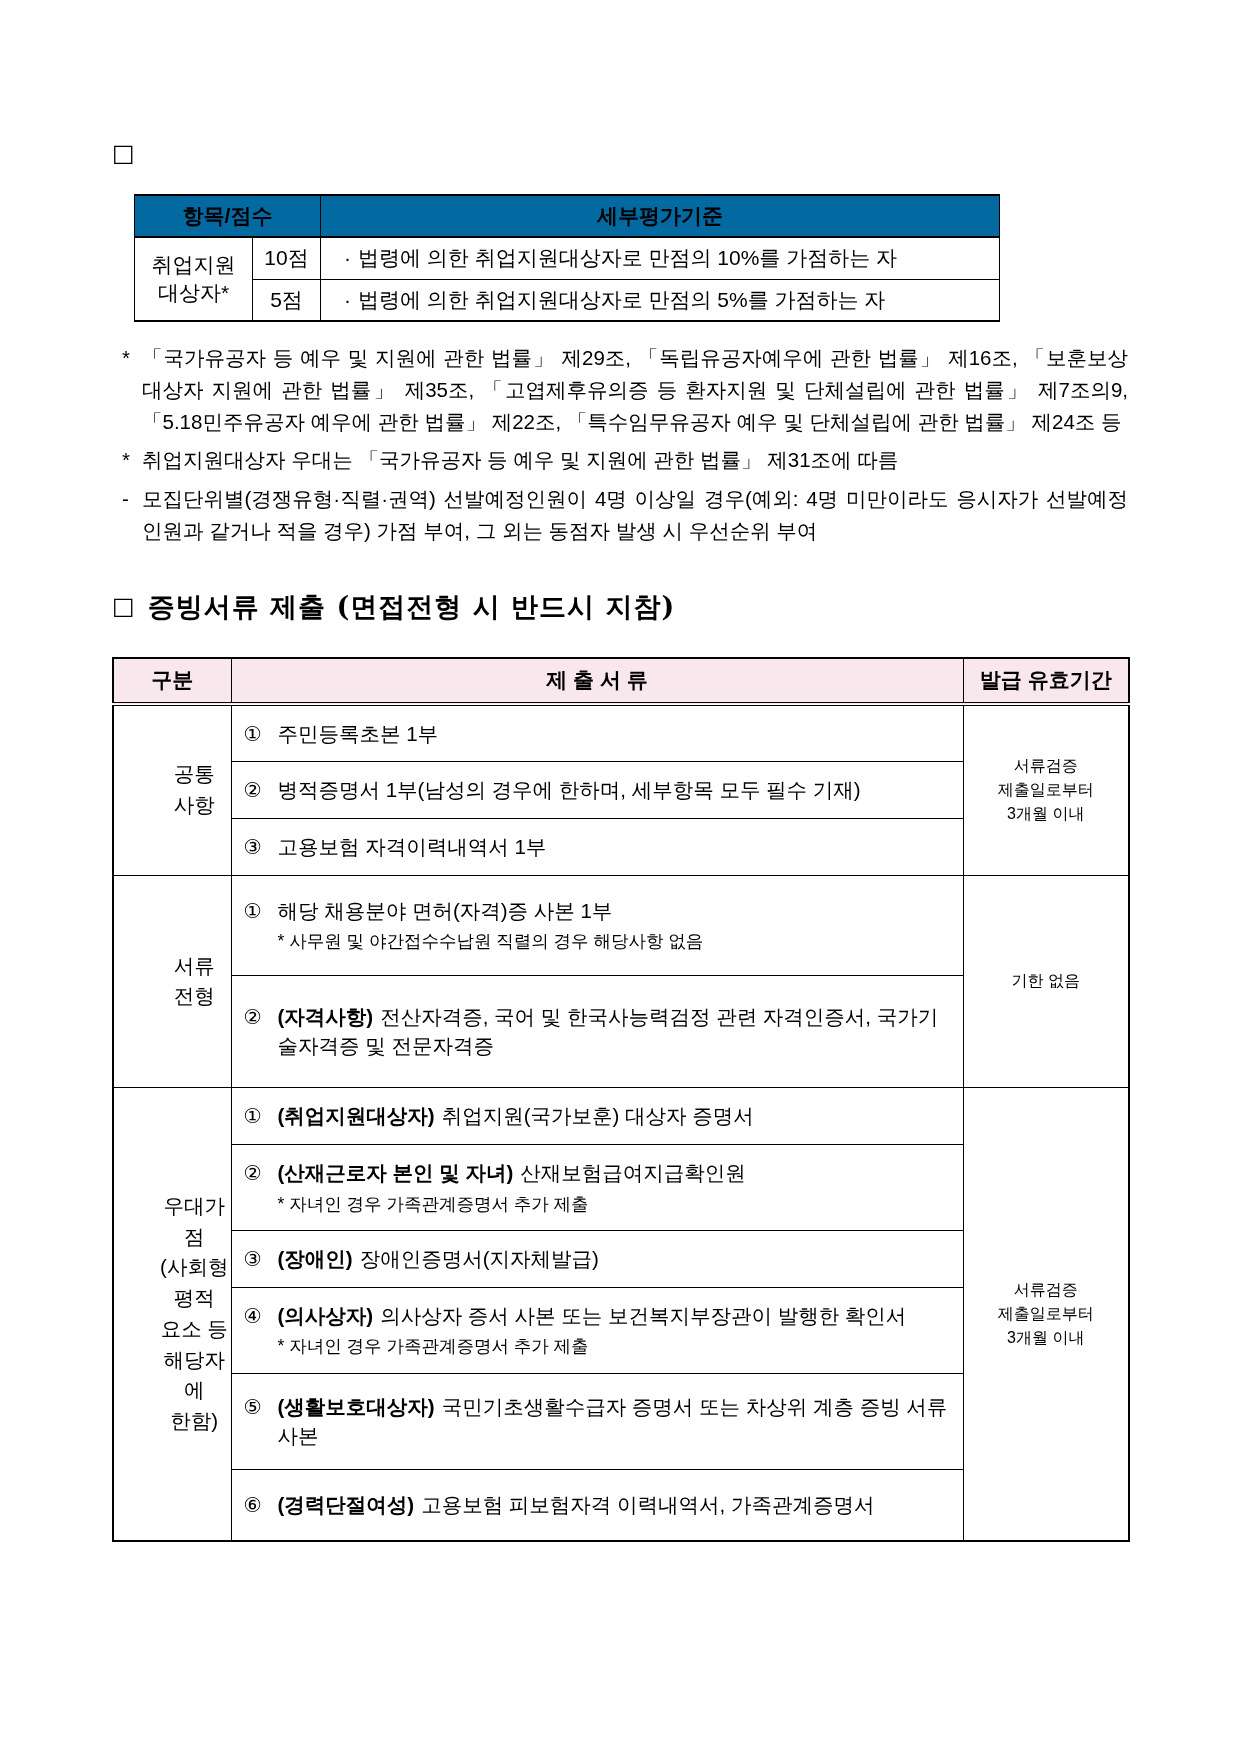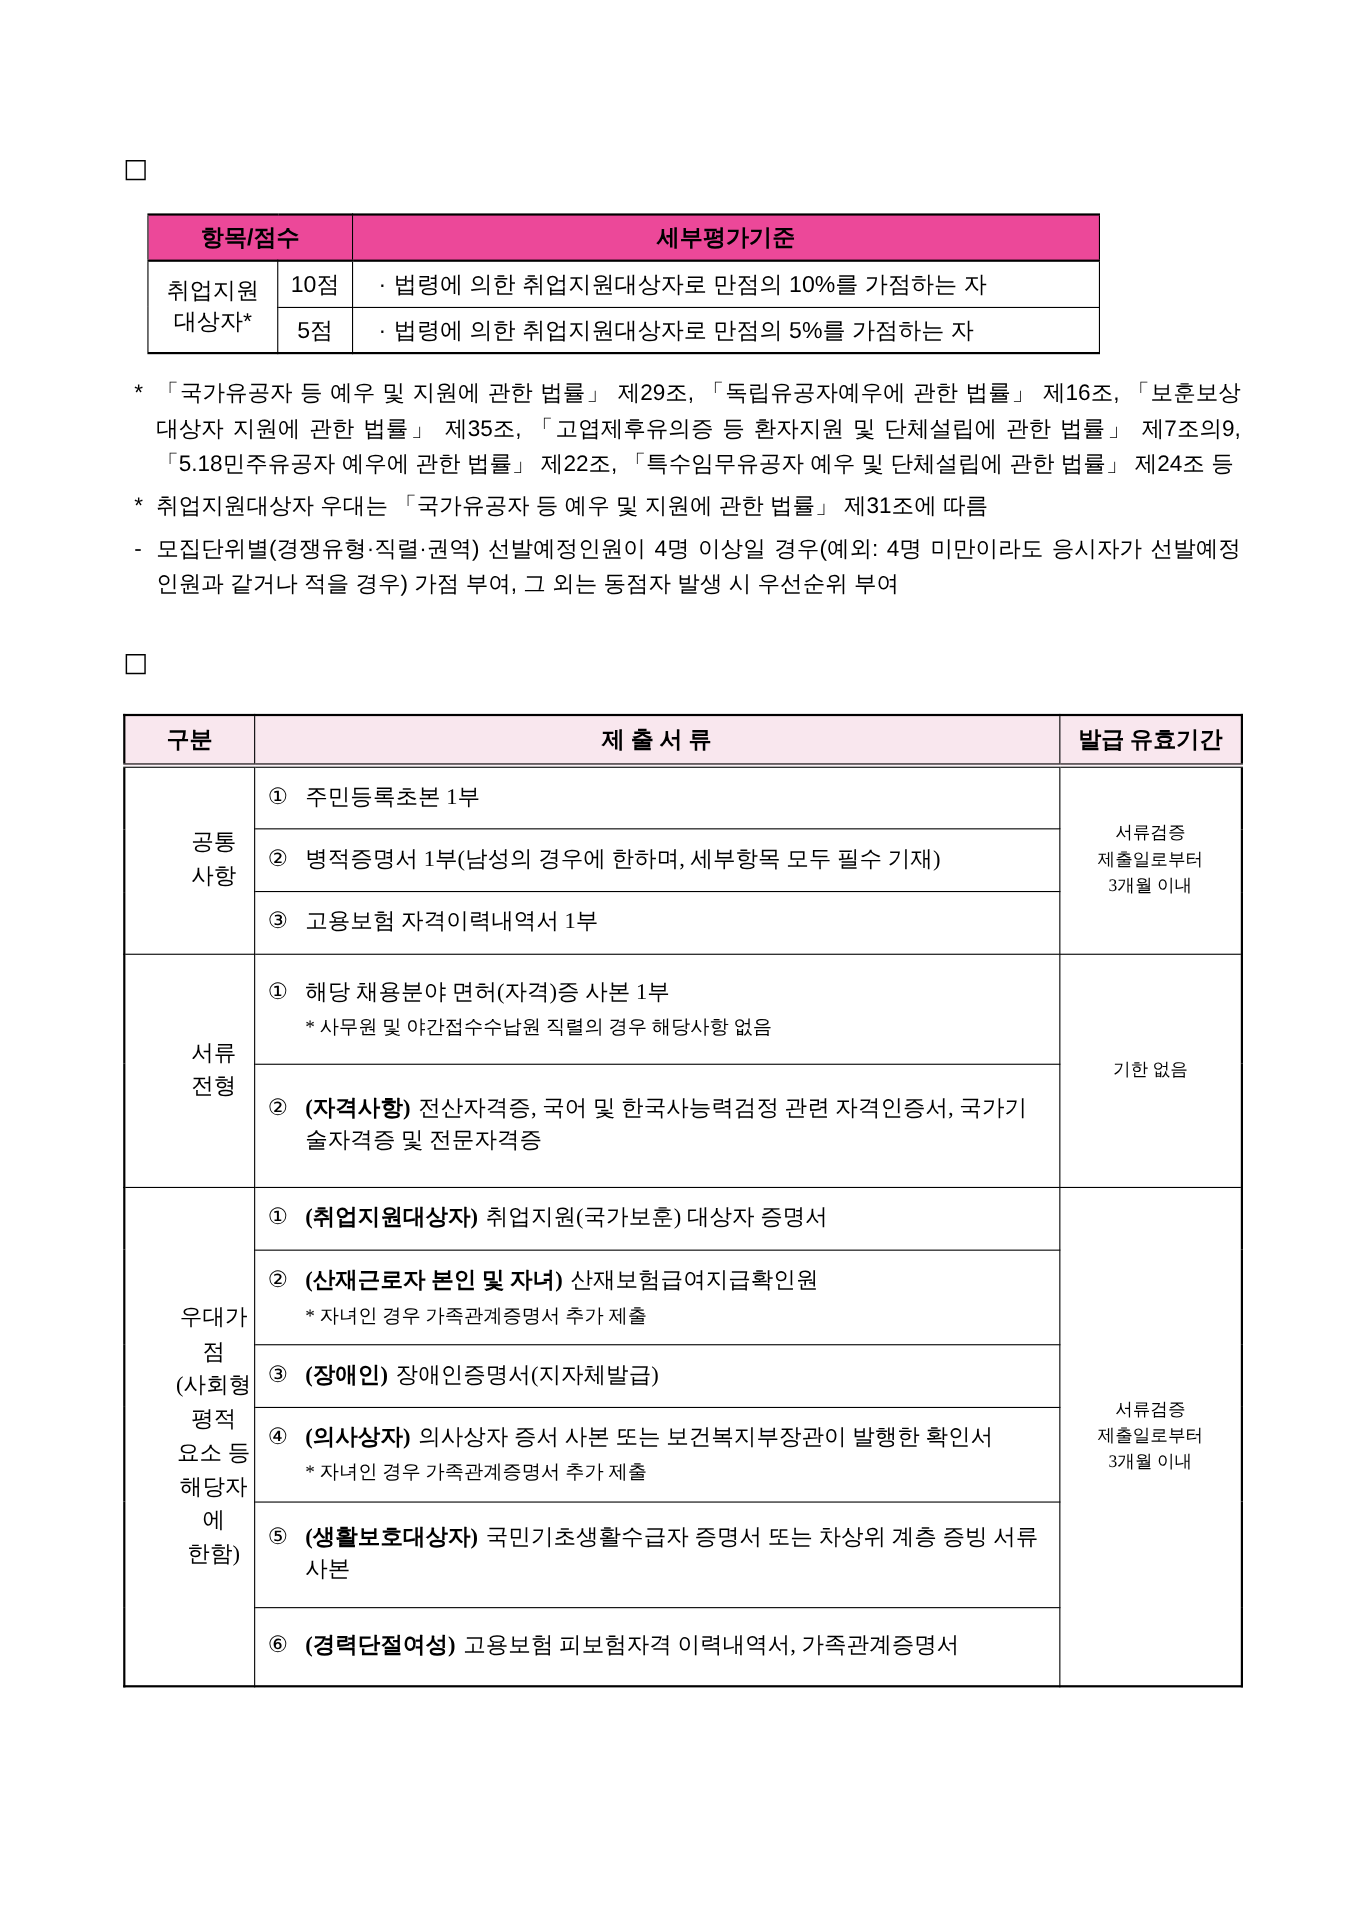--- a/index.html
+++ b/index.html
@@ -12,21 +12,21 @@
   .sec-title { font-family: "DejaVu Serif", "Liberation Serif", serif; font-weight: 600;
                font-size: 27px; letter-spacing: 1px; display: flex; align-items: center; gap: 12px; }
   .sec-title .box-marker { font-size: 24px; font-weight: 400; position: relative; top: -1px; }
 
   
   table { border-collapse: collapse; table-layout: fixed; }
   th, td { border: 1px solid #000; }
 
   
   .t1 { width: 866px; margin: 26px 0 0 22px; border-top: 2.5px solid #000; border-bottom: 2.5px solid #000; }
-  .t1 th { background: #ec4899; font-size: 21px; font-weight: 700; height: 42px;
+  .t1 th { background: #0369a1; font-size: 21px; font-weight: 700; height: 42px;
            text-align: center; border-bottom: 2px solid #000; }
   .t1 td { font-size: 21px; height: 42px; }
   .t1 .item-cell { text-align: center; white-space: pre-line; line-height: 1.35; }
   .t1 .score-cell { text-align: center; }
   .t1 .crit-cell { text-align: left; padding-left: 23px; }
   .t1 .bullet { margin-right: 7px; }
 
   
   .notes { margin: 20px 0 0 6px; }
   .fn { display: flex; font-size: 20.5px; line-height: 1.55; margin-top: 7px; }
@@ -34,21 +34,21 @@
   .fn .fn-text { flex: 1; text-align: justify; }
 
   .sec2 { margin-top: 42px; }
 
   
   .notice { margin-top: 28px; border: 2px dotted #444; padding: 22px 22px; font-size: 20.5px;
             line-height: 1.95; text-align: justify; }
   .notice .em { font-weight: 700; text-decoration: underline; text-underline-offset: 5px; }
 
   
-  .t2 { width: 1016px; margin-top: 32px; border: 2px solid #000; font-family: Liberation Serif, serif; }
+  .t2 { width: 1016px; margin-top: 32px; border: 2px solid #000; }
   .t2 th { background: #f9e7ee; font-size: 21px; font-weight: 700; height: 46px;
            text-align: center; border-bottom: 4px double #000; }
   .t2 .cat-cell { text-align: center; white-space: pre-line; font-size: 20.5px; line-height: 1.5; padding-left: 44px; }
   .t2 .val-cell { text-align: center; white-space: pre-line; font-size: 16px; line-height: 1.5; }
   .t2 .doc-cell { padding: 13px 12px 13px 12px; font-size: 20.5px; vertical-align: middle; }
   .doc-line { display: flex; line-height: 1.45; }
   .doc-line .num { flex: 0 0 34px; }
   .doc-line .doc-body { flex: 1; text-align: left; }
   .doc-bold { font-weight: 700; }
   .doc-bold:not(:empty) { margin-right: 7px; }
@@ -101,20 +101,21 @@
         <span class="fn-text">취업지원대상자 우대는 「국가유공자 등 예우 및 지원에 관한 법률」 제31조에 따름</span>
       </div>
       <div class="fn">
         <span class="fn-marker">-</span>
         <span class="fn-text">모집단위별(경쟁유형·직렬·권역) 선발예정인원이 4명 이상일 경우(예외: 4명 미만이라도 응시자가 선발예정인원과 같거나 적을 경우) 가점 부여, 그 외는 동점자 발생 시 우선순위 부여</span>
       </div>
     </div>
 
     <div class="sec-title sec2">
       <span class="box-marker">□</span>
+      <span>증빙서류 제출 (면접전형 시 반드시 지참)</span>
     </div>
 
 
     <table class="t2">
       <colgroup>
           <col style="width:118px">
           <col style="width:732px">
           <col style="width:166px">
         </colgroup>
       <thead>

